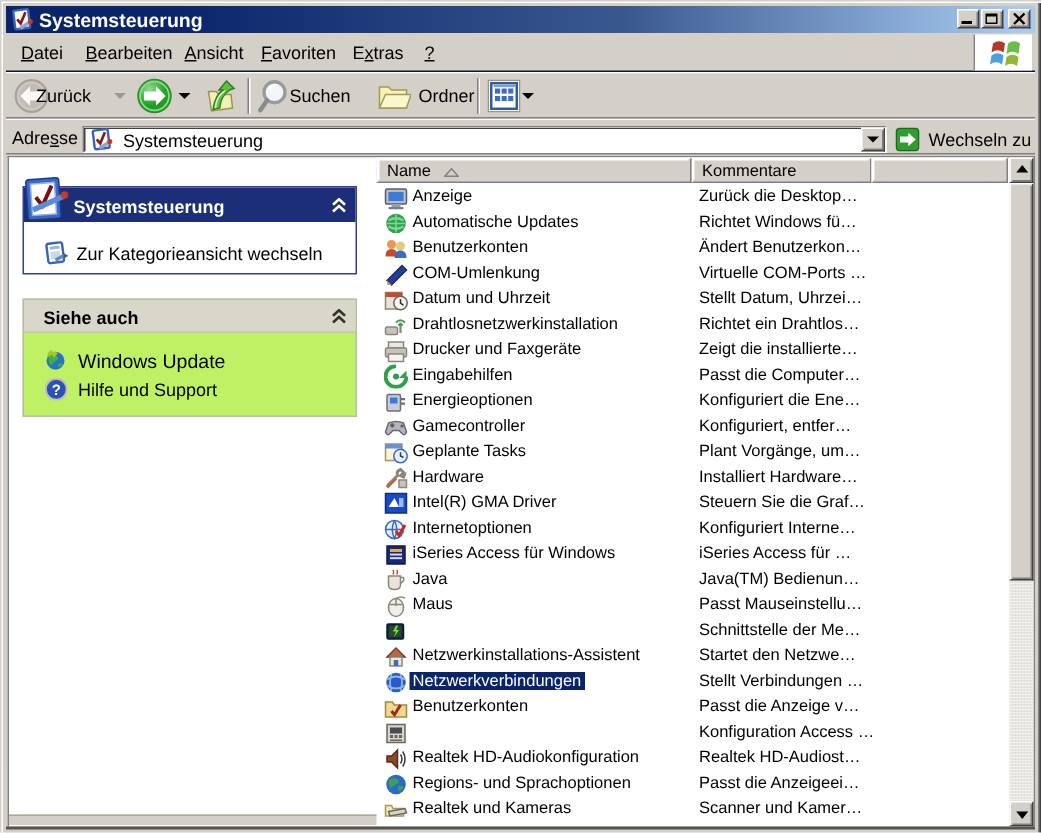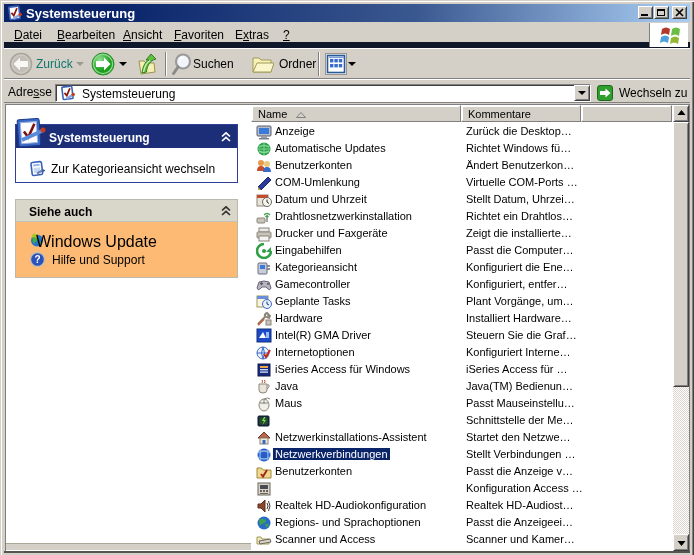--- a/index.html
+++ b/index.html
@@ -2,21 +2,21 @@
 <html><head><meta charset="utf-8"><style>
 *{margin:0;padding:0;box-sizing:border-box}
 html,body{width:694px;height:555px;overflow:hidden}
 body{position:relative;font-family:"Liberation Sans",sans-serif;background:#D4D0C8;font-size:12px;color:#000}
 .abs{position:absolute}
 
 #titlebar{left:4px;top:4px;width:686px;height:18px;background:linear-gradient(to right,#0A246A,#0A246A 16%,#3A5890 60%,#A6CAF0 98%);}
 #title-text{left:22px;top:2px;color:#fff;font-weight:bold;font-size:13px;letter-spacing:0px}
 .capbtn{top:2px;width:15px;height:13px;background:#D4D0C8;border:1px solid;border-color:#fff #404040 #404040 #fff;box-shadow:inset 1px 1px 0 #D4D0C8, inset -1px -1px 0 #808080;font-size:9px;text-align:center;line-height:11px;font-weight:bold}
 
-#menubar{left:4px;top:22px;width:686px;height:26px;background:#D4D0C8;border-bottom:6px solid #0f172a;box-shadow:0 1px 0 #fff}
+#menubar{left:4px;top:22px;width:686px;height:26px;background:#D4D0C8;border-bottom:1px solid #0f172a;box-shadow:0 1px 0 #fff}
 .menuitem{position:absolute;top:6px;font-size:12px}
 #logobox{left:645px;top:1px;width:39px;height:24px;background:#fff;border-left:1px solid #808080}
 
 #toolbar{left:4px;top:49px;width:686px;height:30px;background:#D4D0C8;border-bottom:1px solid #808080;box-shadow:0 1px 0 #fff}
 .tsep{position:absolute;top:3px;height:24px;width:2px;border-left:1px solid #808080;border-right:1px solid #fff}
 .tool-label{position:absolute;top:8px;font-size:12px}
 
 #addrbar{left:4px;top:81px;width:686px;height:22px;background:#D4D0C8;border-bottom:1px solid #808080}
 #addrfield{left:51px;top:3px;width:536px;height:18px;background:#fff;border:1px solid;border-color:#808080 #fff #fff #808080;box-shadow:inset 1px 1px 0 #404040}
 #addr-drop{left:570px;top:4px;width:16px;height:16px;background:#D4D0C8;border:1px solid;border-color:#fff #404040 #404040 #fff;box-shadow:inset 1px 1px 0 #D4D0C8, inset -1px -1px 0 #808080}
@@ -79,21 +79,21 @@
   </div>
 </div>
 
 <div class="abs" id="toolbar">
 
   <svg class="abs" style="left:5px;top:3px" width="24" height="24" viewBox="0 0 24 24">
     <circle cx="12" cy="12" r="10.5" fill="#C2BEB6" stroke="#A8A49C" stroke-width="1.6"></circle>
     <circle cx="12" cy="12" r="9" fill="none" stroke="#CECAC2" stroke-width="1.4"></circle>
     <path d="M4.5 12 L11 5.5 L11 9 L19 9 L19 15 L11 15 L11 18.5 Z" fill="#FAF8F4"></path>
   </svg>
-  <span class="tool-label" style="left:32px;color:#0f766e">Zurück</span>
+  <span class="tool-label" style="left:20px;color:#000000">Zurück</span>
   <div class="abs" style="left:72px;top:13px;border:4px solid transparent;border-top-color:#9B9890"></div>
 
   <svg class="abs" style="left:87px;top:3px" width="24" height="24" viewBox="0 0 24 24">
     <defs>
         <radialGradient id="gg" cx="35%" cy="30%">
           <stop offset="0%" stop-color="#8FE08F"></stop>
           <stop offset="100%" stop-color="#1E9E1E"></stop>
         </radialGradient>
       </defs>
     <circle cx="12" cy="12" r="11" fill="url(#gg)" stroke="#2E8E2E"></circle>
@@ -185,34 +185,34 @@
     <svg style="position:absolute;left:8px;top:11px" width="34" height="34" viewBox="0 0 34 34">
       <g transform="rotate(-4 17 17)">
         <rect x="4" y="3" width="22" height="27" rx="2" fill="#3A6AC8" stroke="#1A3A8A"></rect>
         <rect x="7" y="6" width="16" height="21" fill="#fff" stroke="#9AB0E0"></rect>
         <path d="M10 15 L14 21 L21 8" stroke="#7A1010" stroke-width="2.6" fill="none"></path>
       </g>
       <path d="M8 24 L29 14.5" stroke="#5A8ADA" stroke-width="3.6" fill="none"></path>
       <circle cx="29" cy="14" r="2.5" fill="#C83A1A"></circle>
     </svg>
 
-    <div class="wvbox" style="top:94px;height:79px;border:1px solid #BBB8AC;background:#fdba74">
+    <div class="wvbox" style="top:94px;height:79px;border:1px solid #BBB8AC;background:#bef264">
       <div style="height:22px;background:#D9D6CA;position:relative;border-bottom:1px solid #C6C3B6">
         <span style="position:absolute;left:13px;top:5px;color:#000;font-weight:bold;font-size:12px">Siehe auch</span>
         <svg style="position:absolute;left:205px;top:6px" width="10" height="10" viewBox="0 0 10 10">
             <path d="M1 4.5 L5 0.8 L9 4.5 M1 9 L5 5.3 L9 9" stroke="#33322E" stroke-width="1.7" fill="none"></path>
           </svg>
       </div>
       <svg style="position:absolute;left:14px;top:32px" width="15" height="15" viewBox="0 0 15 15">
         <circle cx="7" cy="8.5" r="6" fill="#2A72C8"></circle>
         <path d="M2.5 6.5 Q5 4 8 5.5 Q10 7 7.5 8.5 Q4.5 10 4 12 Q2 9.5 2.5 6.5Z" fill="#3FAF3F"></path>
         <path d="M8.5 10.5 Q11 9.5 12 11 Q10.5 13 9 12.5Z" fill="#3FAF3F"></path>
         <path d="M1.5 5 Q2 2 5 1 L4.5 2.5 Q7 2 8.5 3.5 L6 6.5 Q5 4.5 3.5 5 L3.5 6.5 Z" fill="#A8C820"></path>
       </svg>
-      <span style="position:absolute;left:20px;top:33px;font-size:16px">Windows Update</span>
+      <span style="position:absolute;left:36px;top:33px;font-size:13px">Windows Update</span>
       <svg style="position:absolute;left:14px;top:52px" width="15" height="15" viewBox="0 0 15 15">
         <circle cx="7.5" cy="7.5" r="7" fill="#2A52B8" stroke="#C2BEB6" stroke-width="1.4"></circle>
         <text x="7.5" y="11" font-size="10" font-weight="bold" fill="#fff" text-anchor="middle">?</text>
       </svg>
       <span style="position:absolute;left:36px;top:53px;font-size:12px">Hilfe und Support</span>
     </div>
   </div>
   <div class="abs" id="list">
     <div class="abs" id="lheader">
       <div class="hcell" style="left:210px;width:120px">Kommentare</div>
@@ -297,21 +297,21 @@
           </svg>
           <span class="rname">Eingabehilfen</span>
           <span class="rcomm">Passt die Computer…</span>
         </div>
 <div class="row" style="top:136px">
           <svg width="16" height="16" viewBox="0 0 16 16">
             <rect x="2" y="3" width="9" height="11" rx="1" fill="#C8CCD8" stroke="#6A6E7A"></rect>
             <rect x="4" y="5" width="5" height="4" fill="#3A7ADA"></rect>
             <path d="M11 6 H14 M11 9 H14" stroke="#6A6E7A" stroke-width="1.5"></path>
           </svg>
-          <span class="rname">Kategorieansicht</span>
+          <span class="rname">Energieoptionen</span>
           <span class="rcomm">Konfiguriert die Ene…</span>
         </div>
 <div class="row" style="top:153px">
           <svg width="16" height="16" viewBox="0 0 16 16">
             <path d="M3 5 Q8 3 13 5 L15 11 Q14 14 12 12 L10 10 H6 L4 12 Q2 14 1 11 Z" fill="#B8B4BC" stroke="#6A667A"></path>
             <circle cx="12" cy="7" r="1" fill="#5A566A"></circle>
             <rect x="4" y="6" width="3" height="1.2" fill="#5A566A"></rect>
             <rect x="4.9" y="5.1" width="1.2" height="3" fill="#5A566A"></rect>
           </svg>
           <span class="rname">Gamecontroller</span>
@@ -442,21 +442,21 @@
             <path d="M9 9 Q12 8 13 10 Q12 12 10 12.5 Z" fill="#3FA050"></path>
           </svg>
           <span class="rname">Regions- und Sprachoptionen</span>
           <span class="rcomm">Passt die Anzeigeei…</span>
         </div>
 <div class="row" style="top:408px">
           <svg width="16" height="16" viewBox="0 0 16 16">
             <path d="M1 5 L1 12 L13 12 L13 7 L6 7 L5 5 Z" fill="#F0E8C0" stroke="#A09A56"></path>
             <path d="M3 9 L14 7 L15 10 L4 12 Z" fill="#D8D4CC" stroke="#6A665A"></path>
           </svg>
-          <span class="rname">Scanner und Access</span>
+          <span class="rname">Realtek und Kameras</span>
           <span class="rcomm">Scanner und Kamer…</span>
         </div>
 </div>
   </div>
 </div>
 <div class="abs" id="vscroll">
   <div class="sbtn" style="top:0"><svg width="15" height="15" viewBox="0 0 15 15">
         <path d="M7.5 4 L11.5 9 H3.5 Z" fill="#000"></path>
       </svg></div>
   <div class="abs" style="left:0;top:17px;width:16px;height:265px;background:#D4D0C8;border:1px solid;border-color:#fff #404040 #404040 #fff;box-shadow:inset 1px 1px 0 #D4D0C8, inset -1px -1px 0 #808080"></div>

